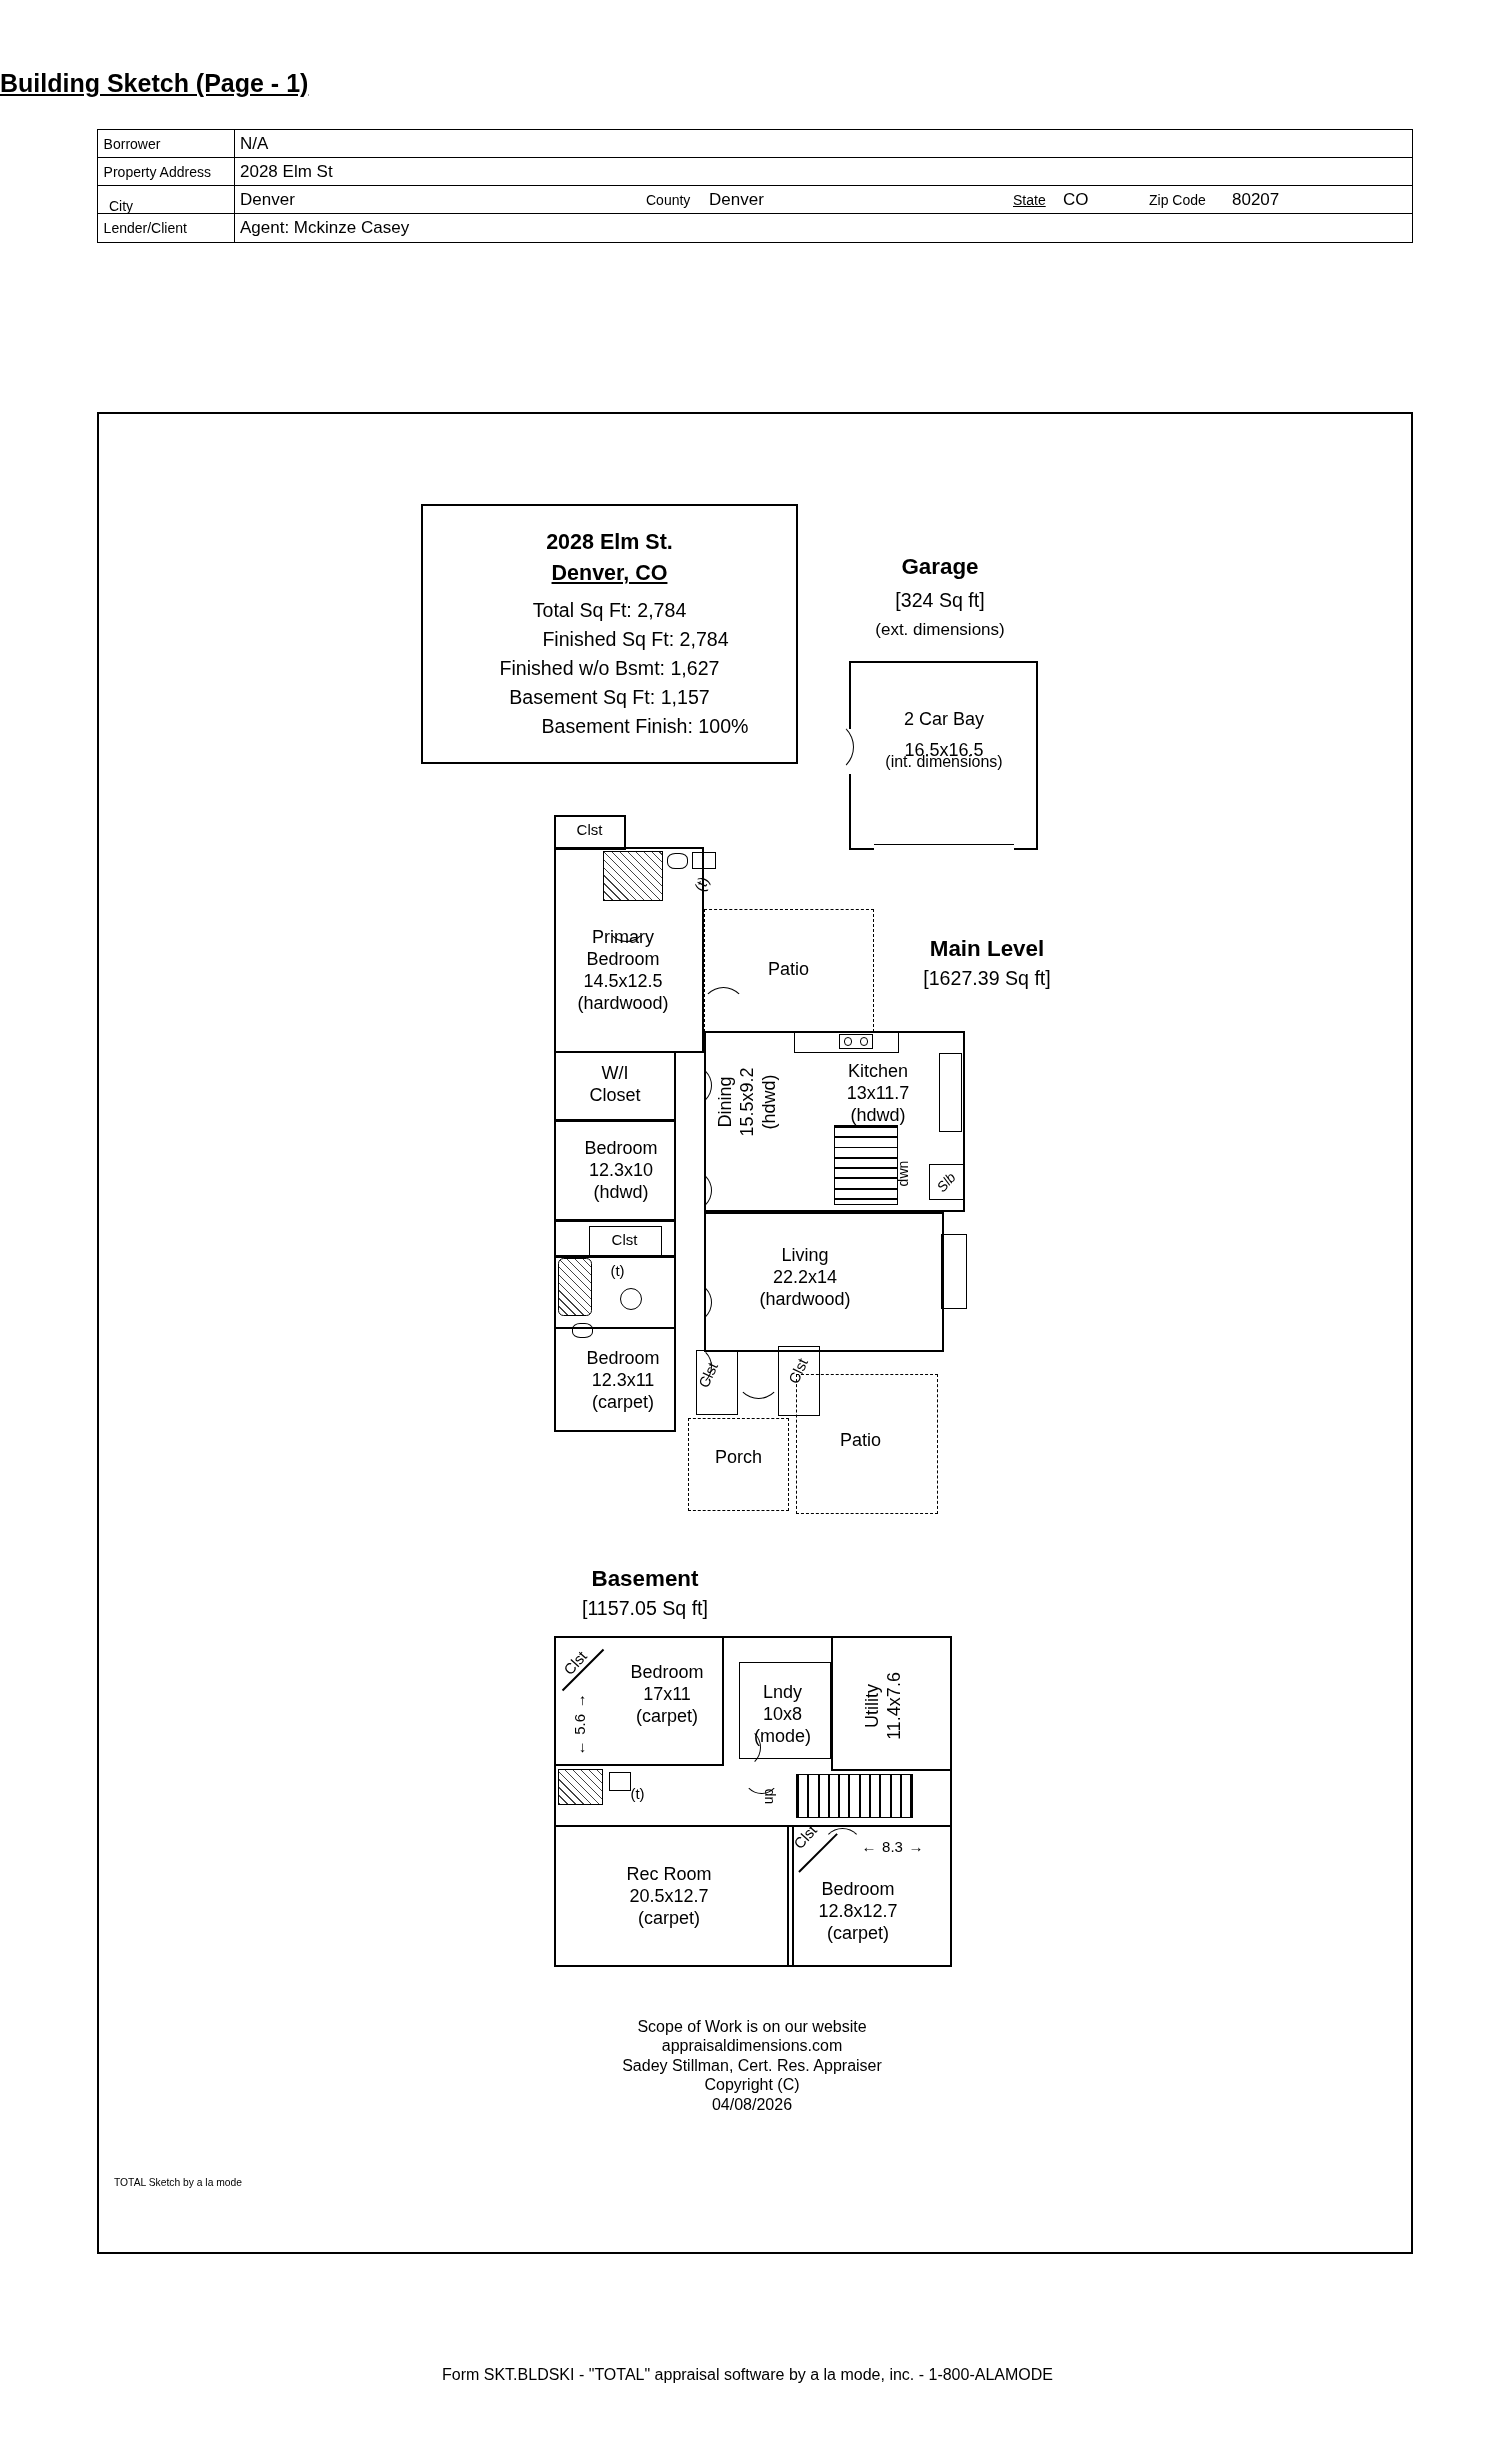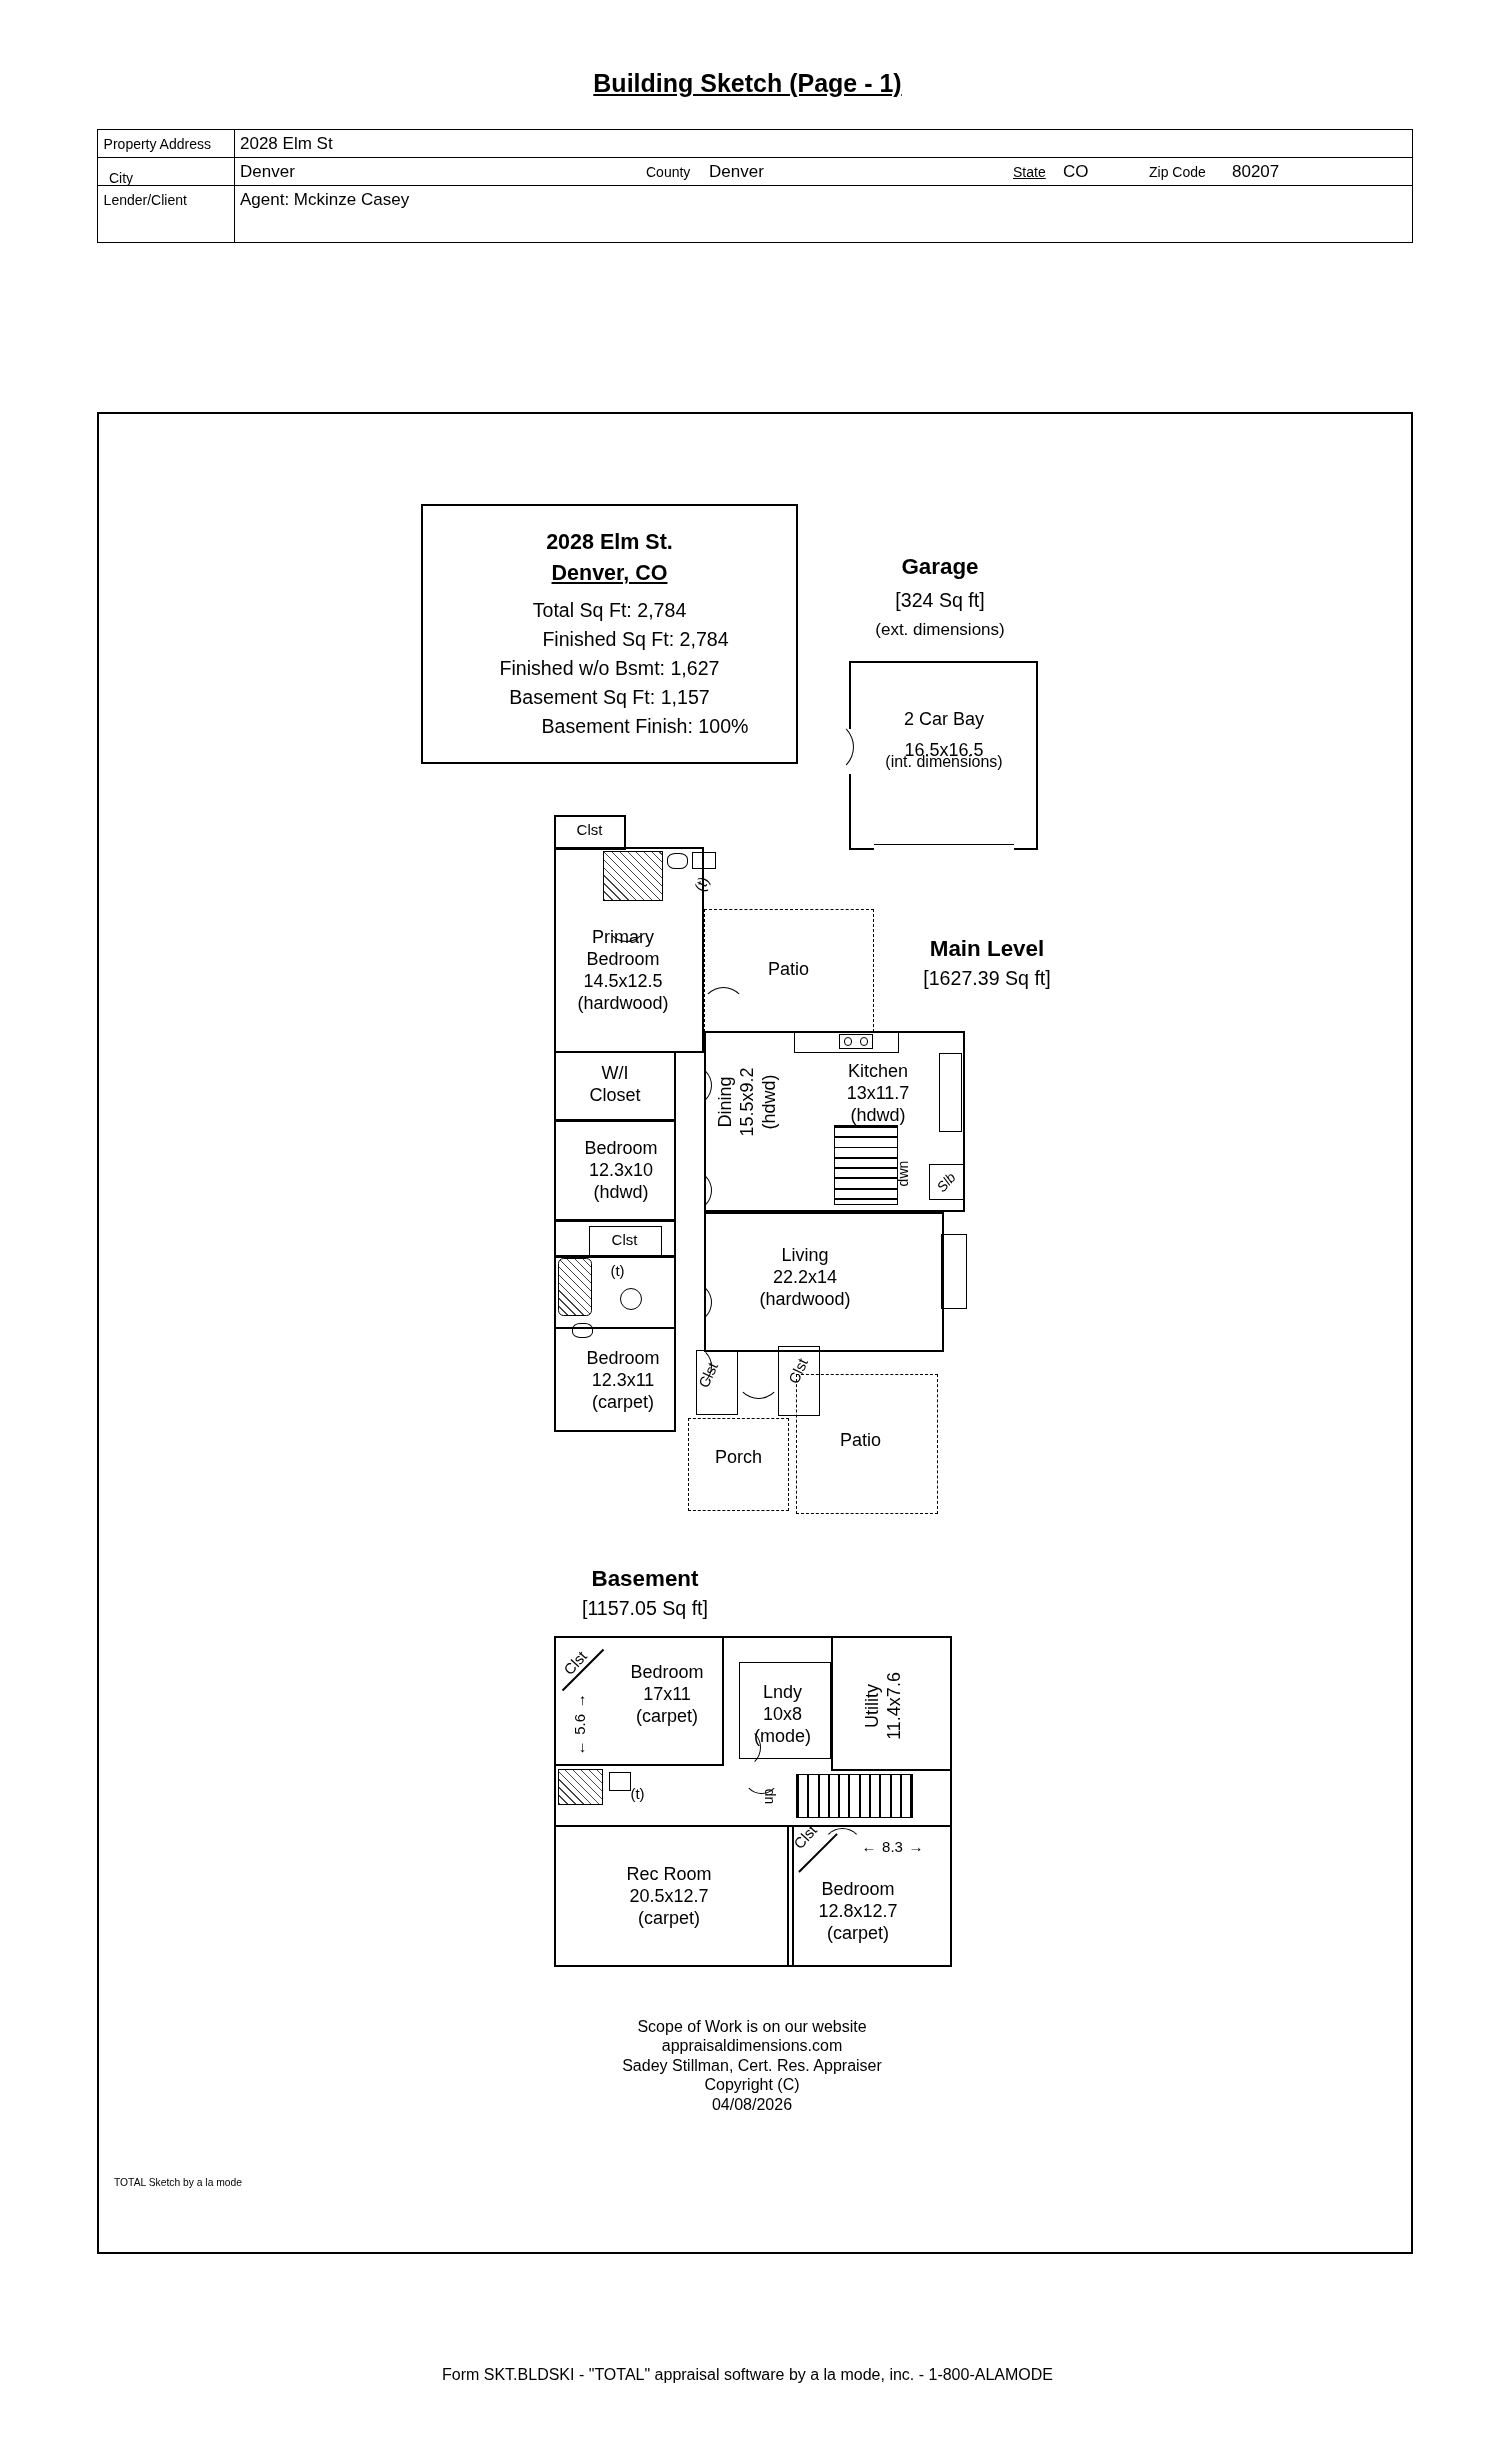--- a/index.html
+++ b/index.html
@@ -19,37 +19,41 @@
   .u { text-decoration:underline; }
   .rot90 { transform:rotate(-90deg); }
   .rot48 { transform:rotate(-48deg); }
   .rot65 { transform:rotate(-65deg); }
   .hatch { background:repeating-linear-gradient(45deg,#444 0 0.9px,transparent 0.9px 5.6px); }
   .stairs-v { background:repeating-linear-gradient(to bottom,#000 0 1.9px,transparent 1.9px 10.3px); }
   .stairs-h { background:repeating-linear-gradient(to right,#000 0 1.9px,transparent 1.9px 10.3px); }
   .arc { position:absolute; border:1.9px solid transparent; border-top-color:#000; border-radius:50%; }
   .gap { position:absolute; background:#fff; }
   .flexrow { display:flex; align-items:center; justify-content:center; gap:5.6px; }
-  .title { position:absolute; left:0; top:69px; width:100%; text-align:center; font-size:25px; font-weight:bold; }
+  .title { position:absolute; left:0; top:69px; width:100%; font-size:25px; font-weight:bold; }
   .form-table { position:absolute; left:97px; top:129px; width:1316px; height:114px; border:0.9px solid #000; }
   .frow { position:relative; width:100%; height:28px; border-bottom:0.9px solid #000; }
   .frow:last-child { border-bottom:none; height:29px; }
   .flabel { position:absolute; font-size:14px; line-height:28px; }
   .fvalue { position:absolute; font-size:17px; line-height:28px; }
   .sketch-box { position:absolute; left:97px; top:412px; width:1316px; height:1842px; border:2.8px solid #000; }
   .info-box { position:absolute; left:421px; top:504px; width:377px; height:260px; border:2.8px solid #000; }
   .footer { position:absolute; left:0; top:2366px; width:100%; text-align:center; font-size:16px; }
 </style>
 </head>
 <body>
 
 <div class="title"><span class="u">Building Sketch (Page - 1)</span></div>
 
 <div class="form-table">
   <div class="line-v" style="left:136px; top:0; height:112px; width:0.9px; background:#000;"></div>
+  <div class="frow">
+    <span class="flabel" style="left:5.6px;">Borrower</span>
+    <span class="fvalue" style="left:142px;">N/A</span>
+  </div>
   <div class="frow">
     <span class="flabel" style="left:5.6px;">Property Address</span>
     <span class="fvalue" style="left:142px;">2028 Elm St</span>
   </div>
   <div class="frow">
     <span class="flabel" style="left:11px;margin-top:6px;">City</span>
     <span class="fvalue" style="left:142px;">Denver</span>
     <span class="flabel" style="left:548px;">County</span>
     <span class="fvalue" style="left:611px;">Denver</span>
     <span class="flabel" style="left:915px;text-decoration:underline;">State</span>

